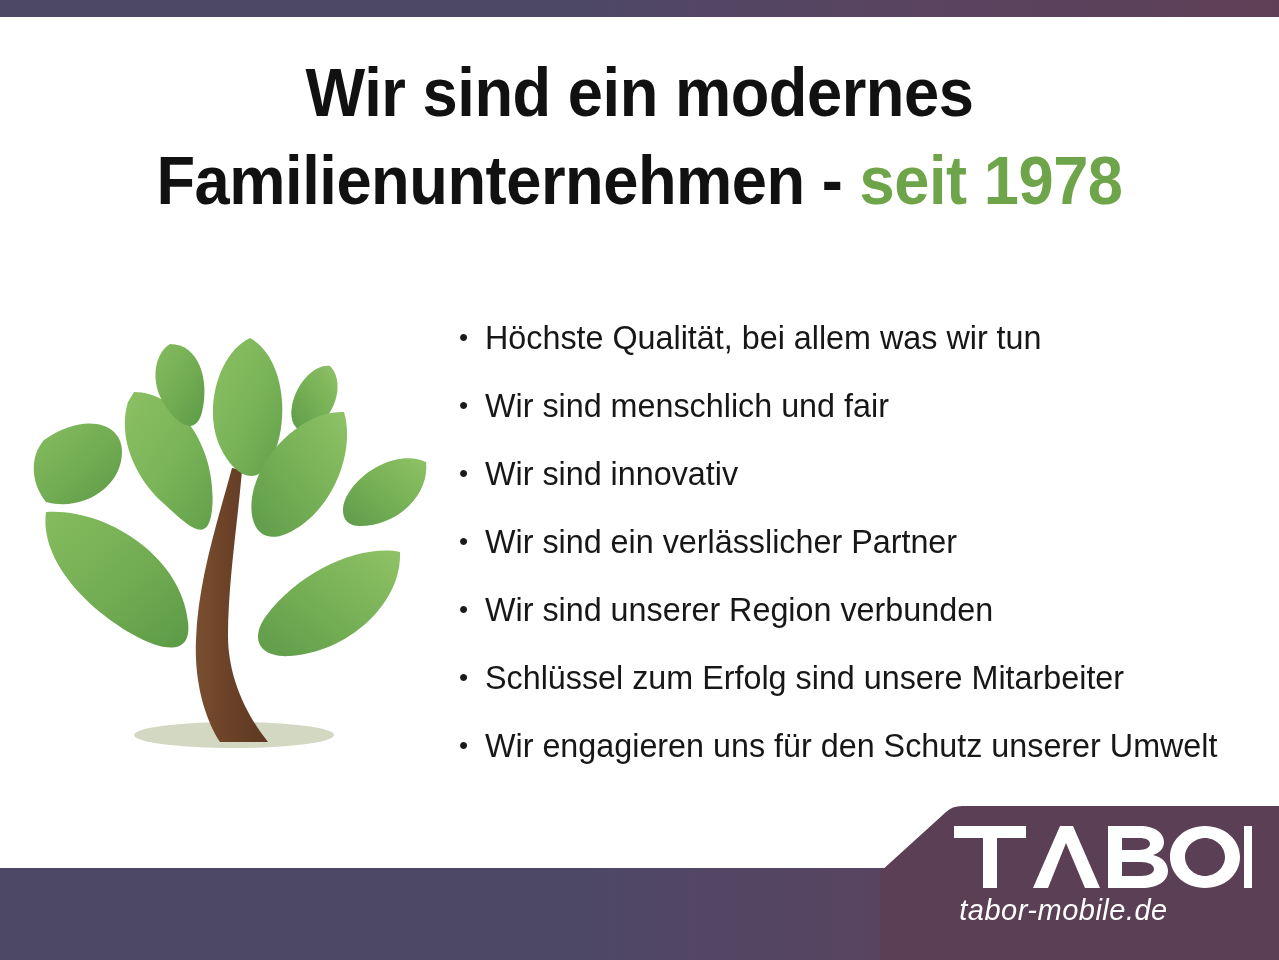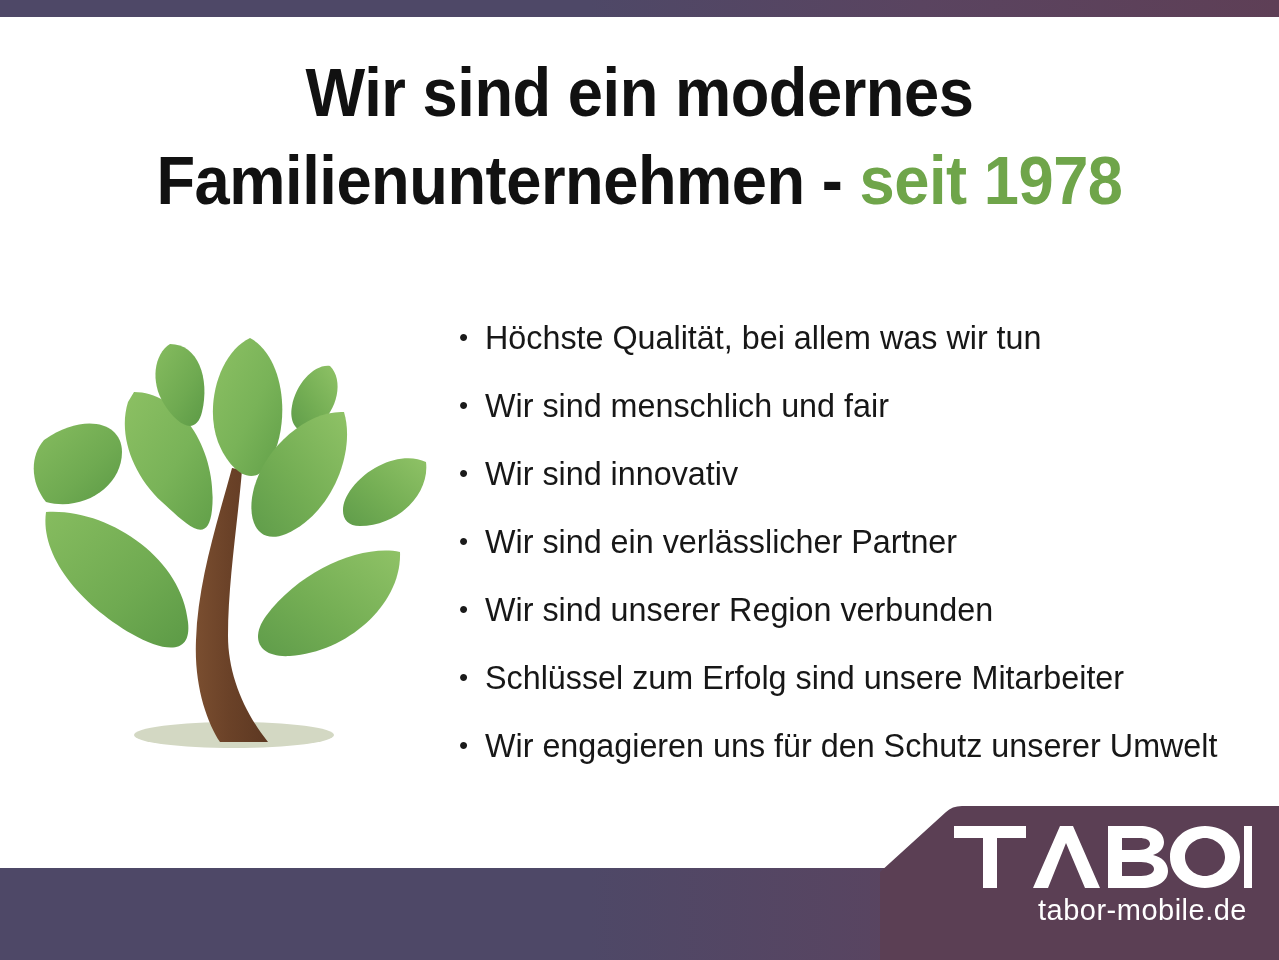--- a/index.html
+++ b/index.html
@@ -124,25 +124,26 @@
     width: 300px;
     height: 62px;
   }
   #logo-domain {
     position: absolute;
     left: 0;
     top: 88px;
     width: 399px;
     padding-right: 32px;
     box-sizing: border-box;
-    text-align: right;
+    text-align: center;
     color: #ffffff;
     font-size: 29px;
     letter-spacing: 0.5px;
     font-family: "Liberation Sans", sans-serif;
+    font-style: italic;
   }
 </style>
 </head>
 <body>
 
 <div id="slide">
 
   <div id="top-bar" class="brand-bar"></div>
 
   <div id="title-block">

